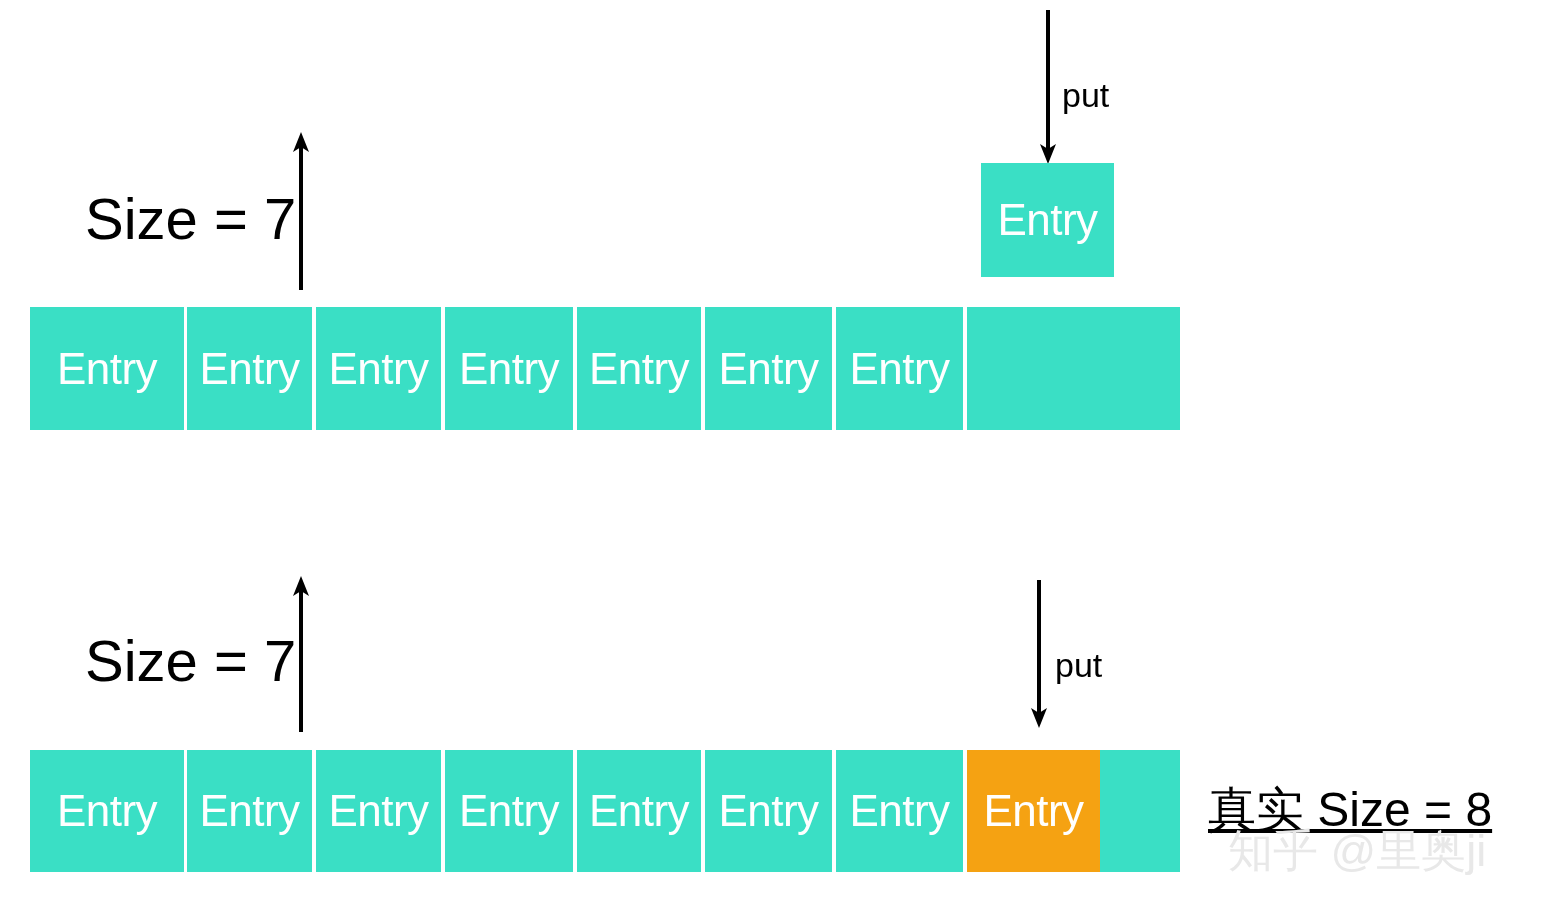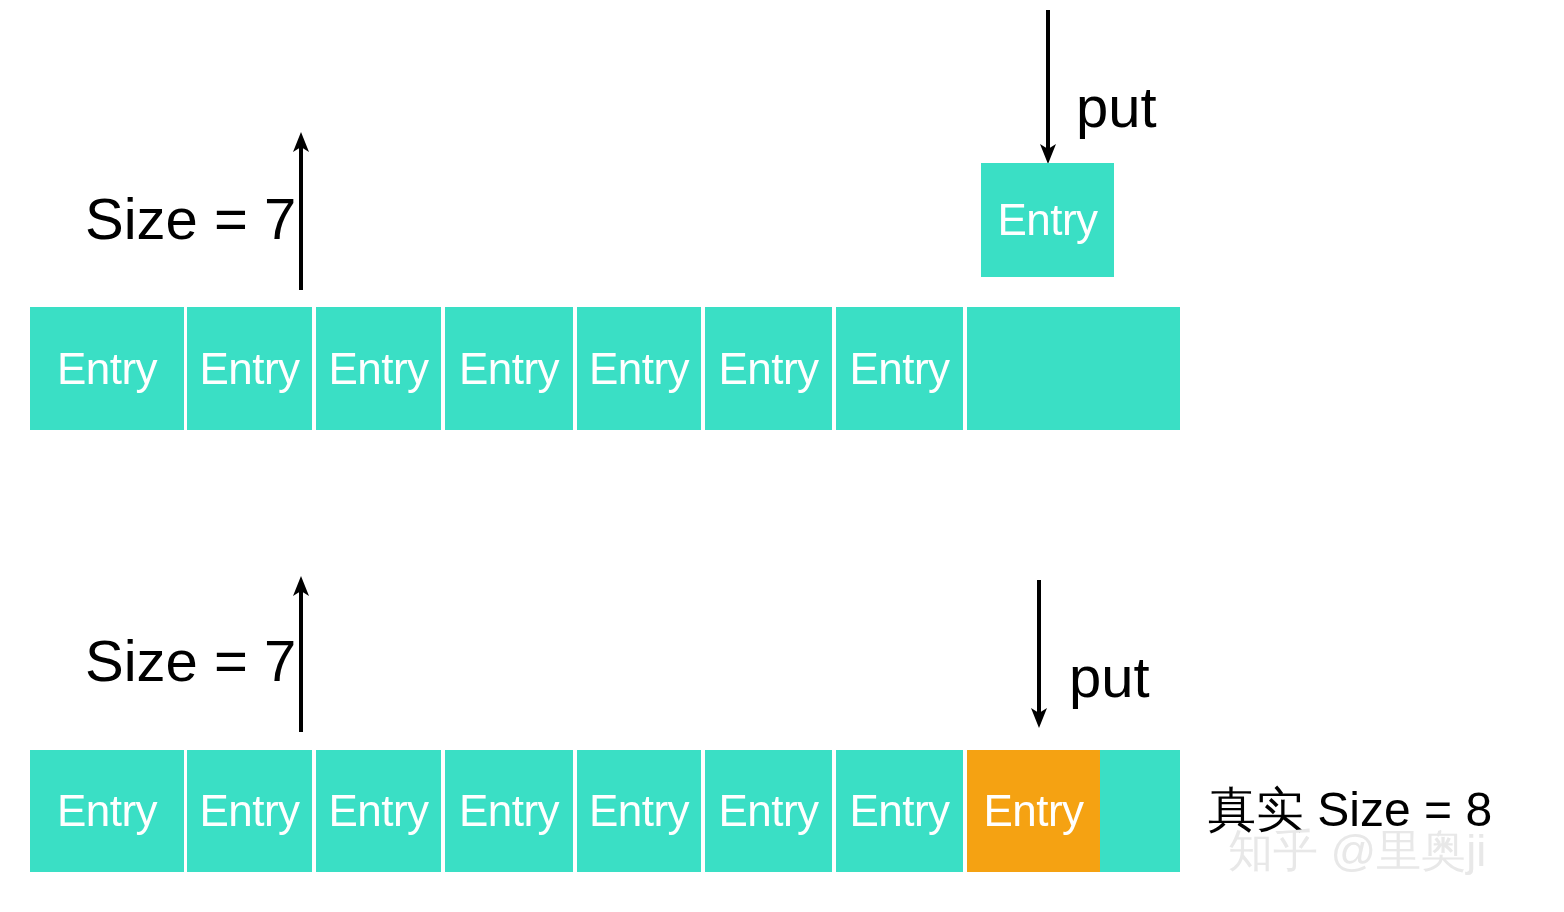--- a/index.html
+++ b/index.html
@@ -47,25 +47,25 @@
   .label {
     position: absolute;
     color: #000000;
     white-space: nowrap;
     line-height: 1;
   }
   .size-label {
     font-size: 58px;
   }
   .put-label {
-    font-size: 58px;
-    margin-left: 14px;
+    font-size: 34px;
   }
   .real-size-label {
     font-size: 48px;
+    text-decoration: underline;
   }
   .arrow-svg {
     position: absolute;
     overflow: visible;
   }
   .watermark {
     position: absolute;
     color: #e8e8e8;
     font-size: 45px;
     white-space: nowrap;

